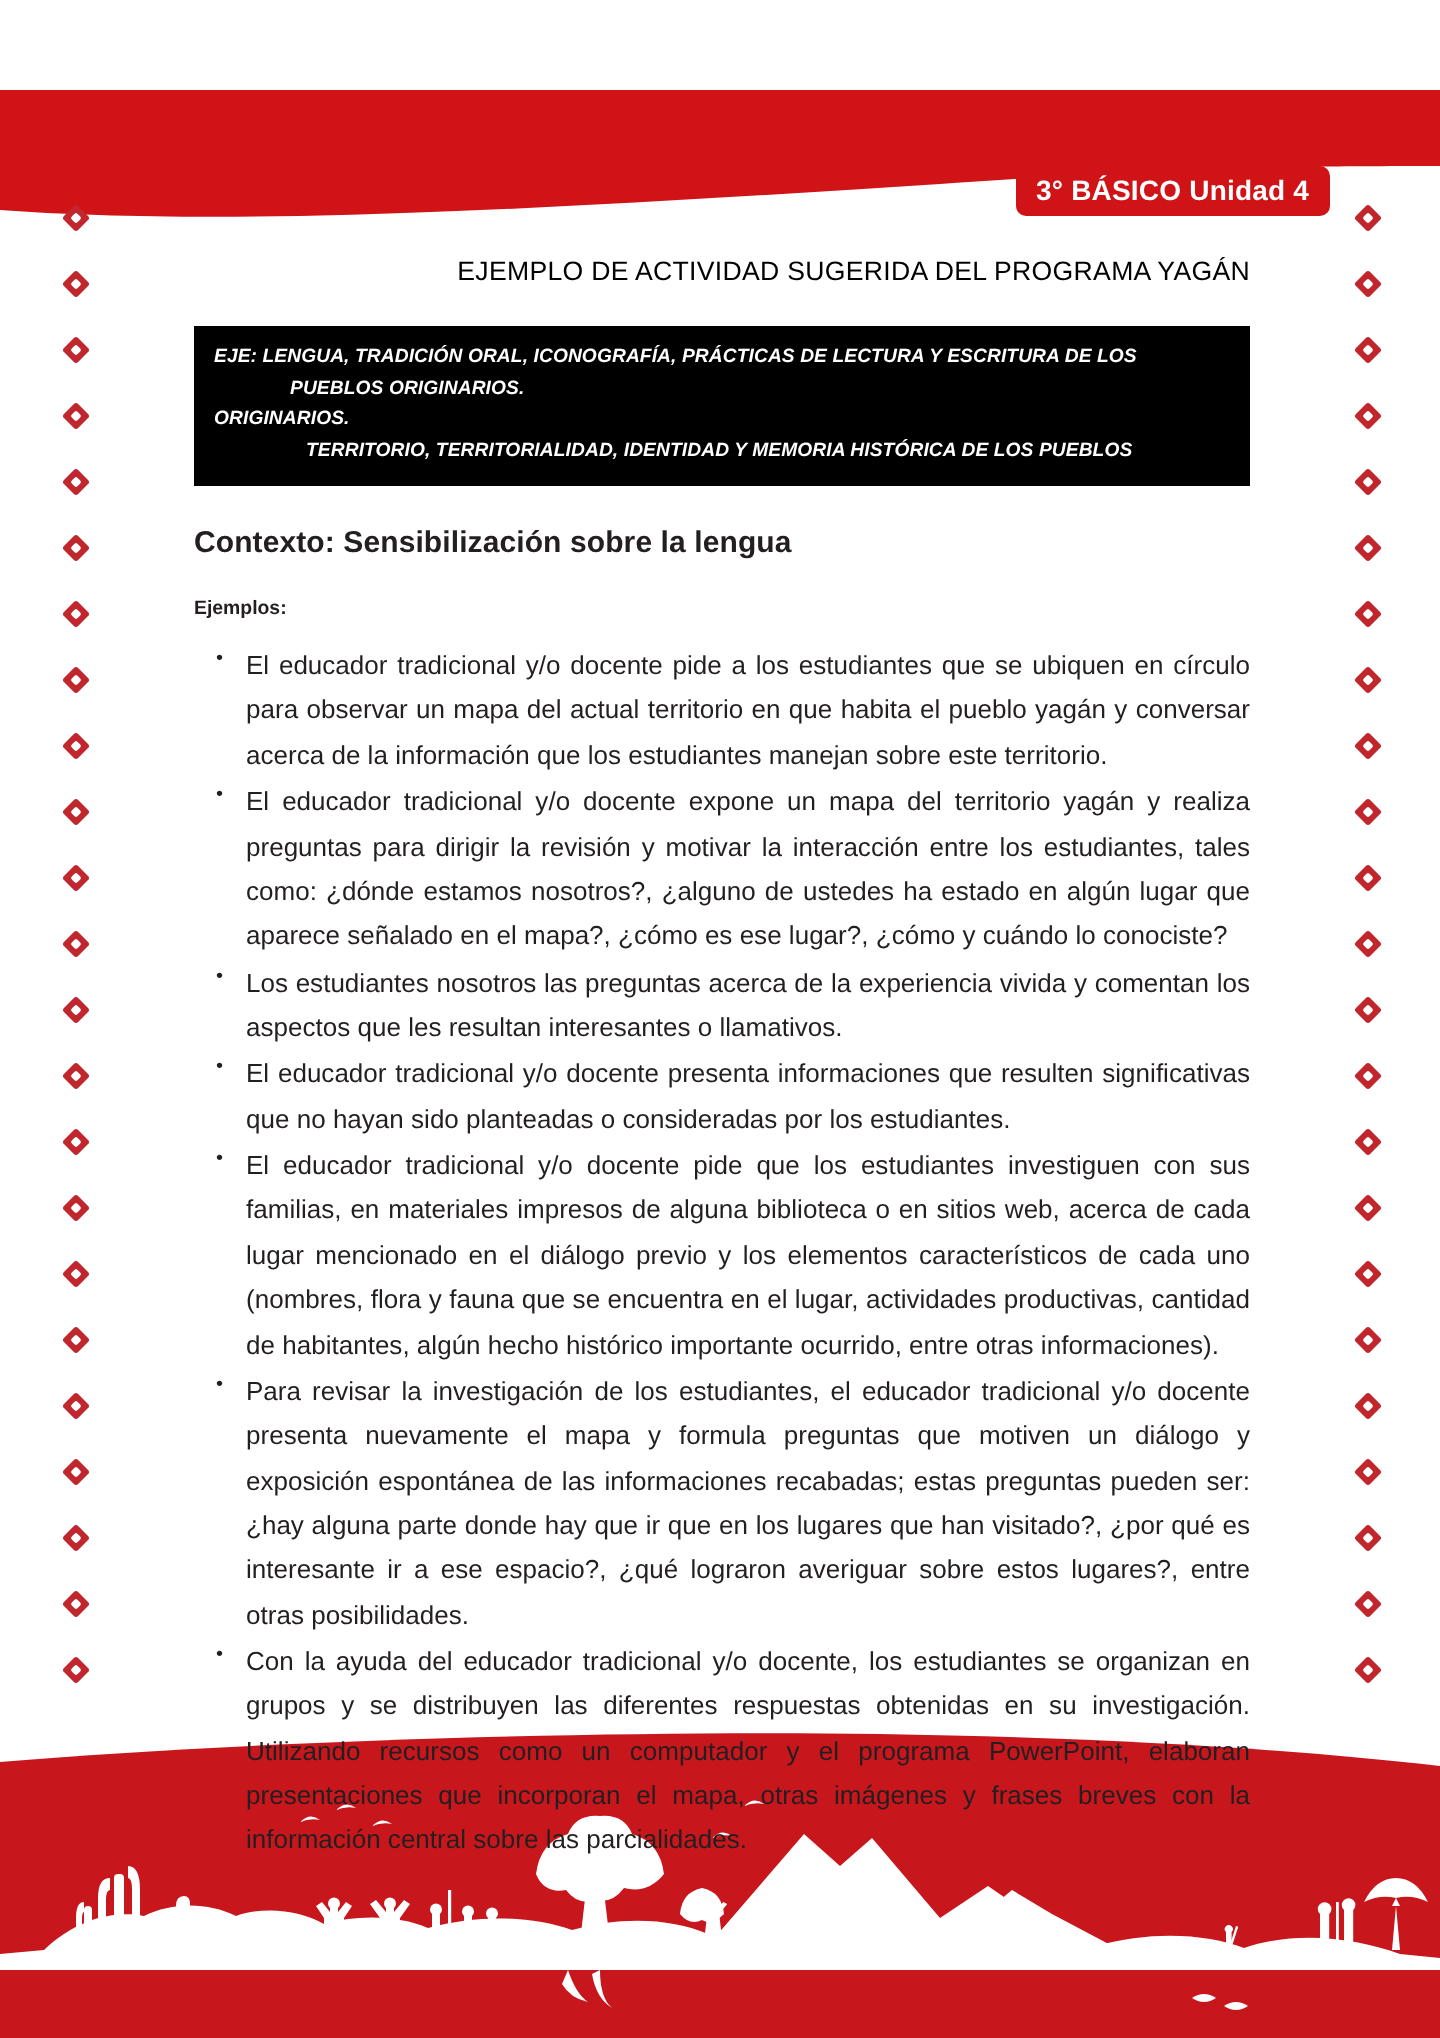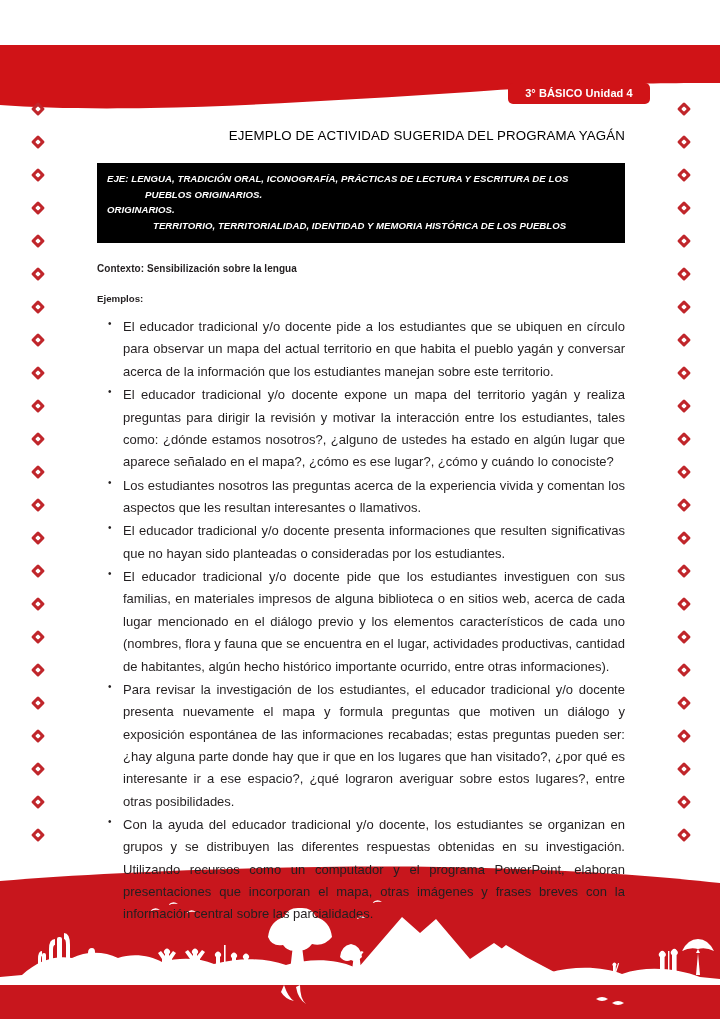--- a/index.html
+++ b/index.html
@@ -44,21 +44,21 @@
     z-index: 2;
   }
   .badge {
     position: absolute;
     left: 508px;
     top: 83px;
     min-width: 122px;
     padding: 4px 10px 5px 10px;
     background: #d01317;
     color: #ffffff;
-    font-size: 11px;
+    font-size: 14px;
     font-weight: bold;
     letter-spacing: 0.1px;
     text-align: center;
     border-radius: 5px;
     z-index: 3;
     white-space: nowrap;
   }
 
   
   .diamond-col {
@@ -117,21 +117,21 @@
     letter-spacing: 0.05px;
     box-sizing: border-box;
     width: 528px;
     font-style: italic;
   }
   .eje-line.indent-1 { padding-left: 38px; }
   .eje-line.indent-2 { padding-left: 46px; }
 
   .context {
     margin-top: 20px;
-    font-size: 10px;
+    font-size: 15px;
     font-weight: bold;
     color: #231f20;
     letter-spacing: 0.05px;
   }
 
   .activity {
     margin-top: 20px;
     font-size: 9.7px;
     color: #231f20;
     line-height: 1.72;

